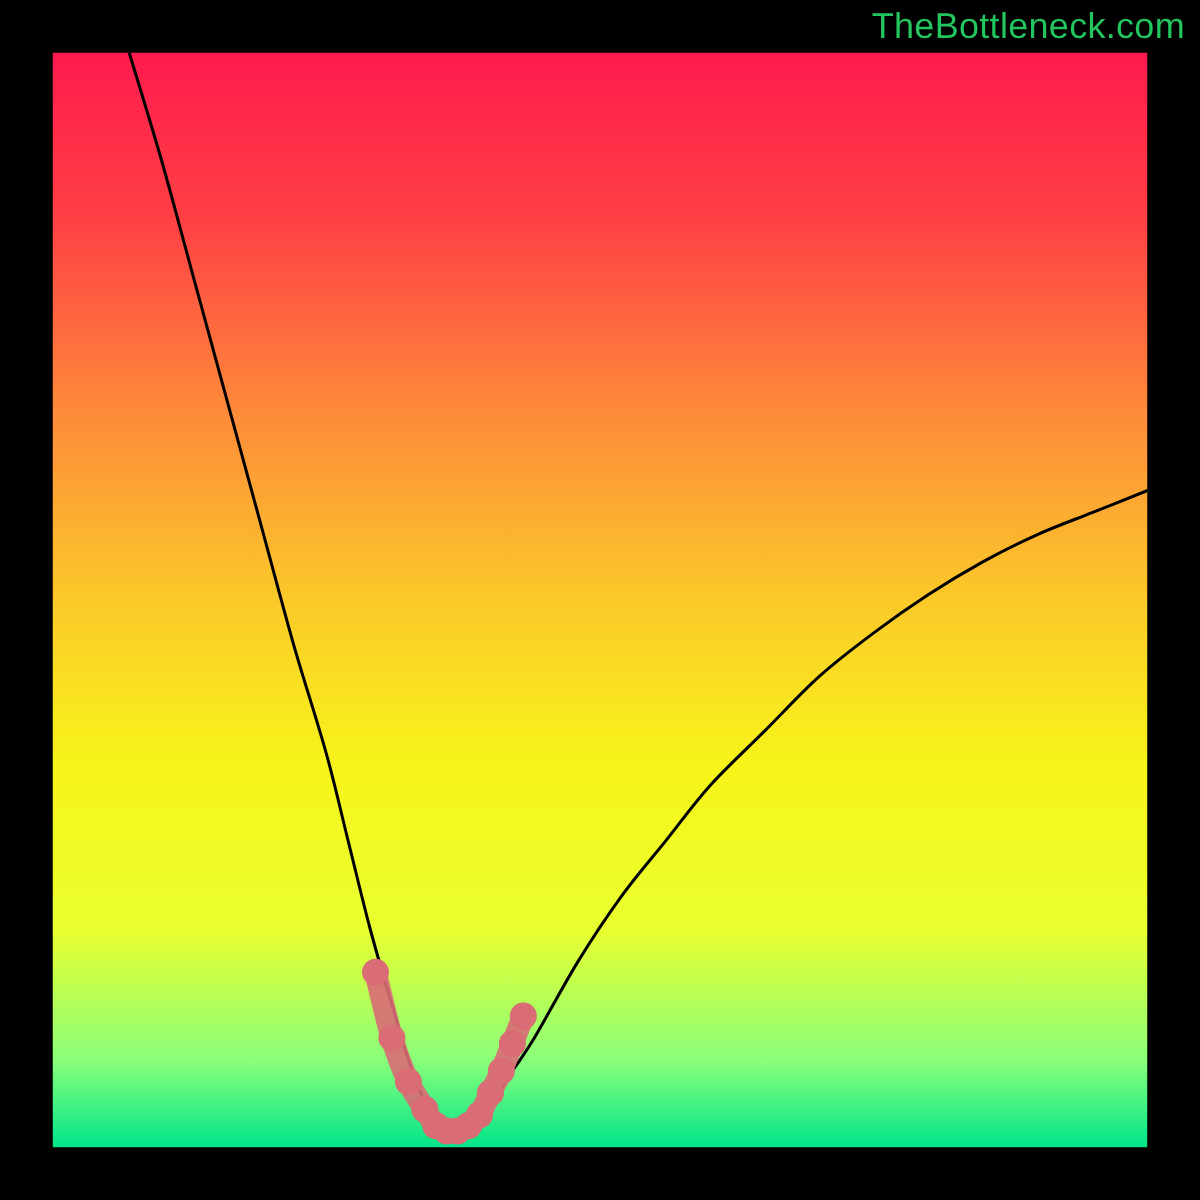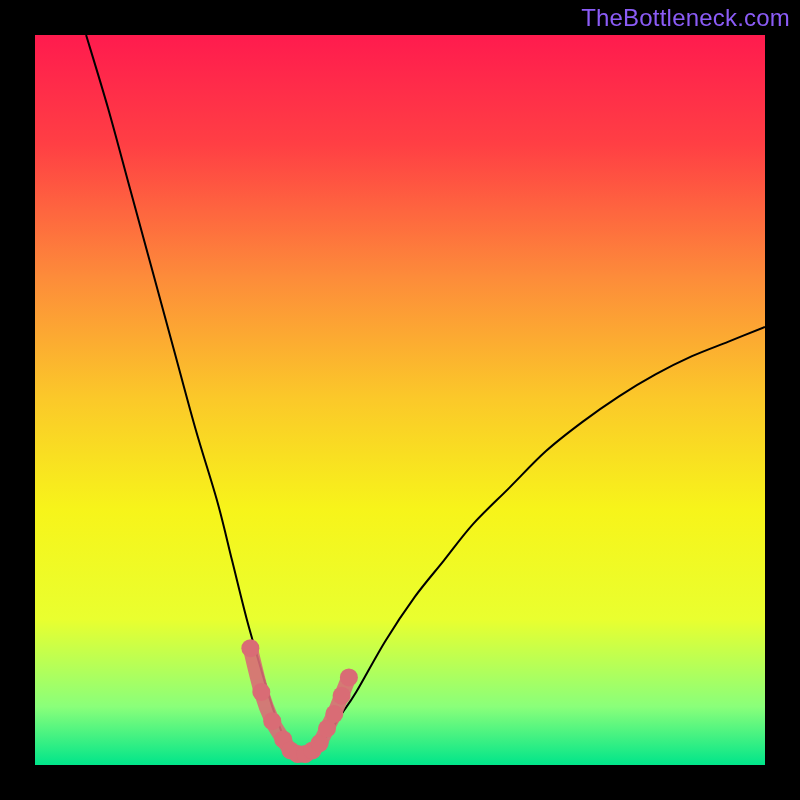--- a/index.html
+++ b/index.html
@@ -21,21 +21,21 @@
     position: absolute;
     left: 35px;
     top: 35px;
     width: 730px;
     height: 730px;
   }
   .watermark {
     position: absolute;
     top: 4px;
     right: 10px;
-    color: #8b5cf6;
+    color: #22c55e;
     font-size: 24px;
     font-weight: 500;
     letter-spacing: 0.2px;
   }
   svg { display:block; }
 </style>
 </head>
 <body>
 
 <div class="wrap">

